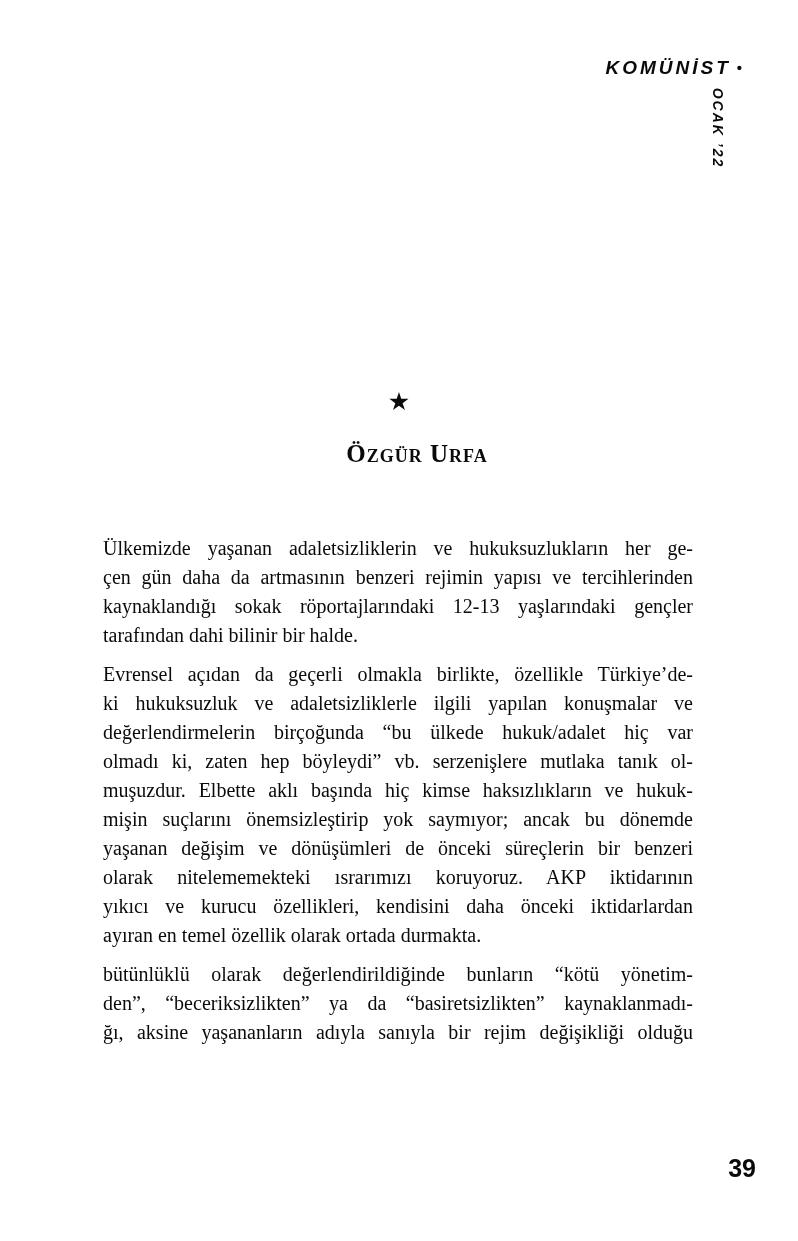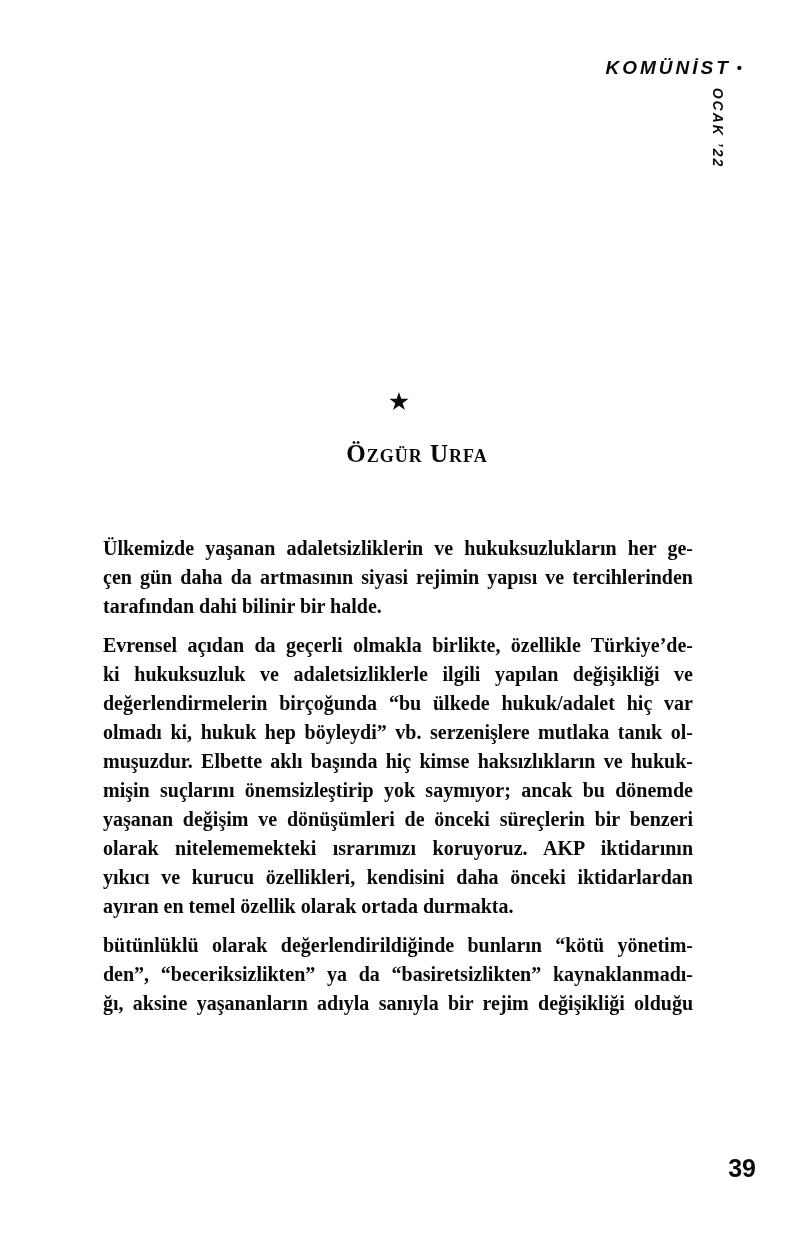--- a/index.html
+++ b/index.html
@@ -87,21 +87,21 @@
 
   
   .body-text {
     position: absolute;
     top: 534px;
     left: 103px;
     width: 590px;
     font-size: 20px;
     line-height: 29px;
   }
-  .para { margin: 0 0 10px 0; font-weight: bold; }
+  .para { margin: 0 0 10px 0; }
   .line {
     text-align: justify;
     text-align-last: justify;
   }
   .line.para-end { text-align-last: left; }
 
   
   .page-number {
     position: absolute;
     top: 1155px;
@@ -125,29 +125,30 @@
 
 
   <div class="star-divider">★</div>
 
   <div class="author">Özgür Urfa</div>
 
   <div class="body-text">
 
     <div class="para">
       <div class="line">Ülkemizde yaşanan adaletsizliklerin ve hukuksuzlukların her ge-</div>
-      <div class="line">çen gün daha da artmasının siyasi rejimin yapısı ve tercihlerinden</div>
+      <div class="line">çen gün daha da artmasının benzeri rejimin yapısı ve tercihlerinden</div>
+      <div class="line">kaynaklandığı sokak röportajlarındaki 12-13 yaşlarındaki gençler</div>
       <div class="line para-end">tarafından dahi bilinir bir halde.</div>
     </div>
 
     <div class="para">
       <div class="line">Evrensel açıdan da geçerli olmakla birlikte, özellikle Türkiye’de-</div>
-      <div class="line">ki hukuksuzluk ve adaletsizliklerle ilgili yapılan değişikliği ve</div>
+      <div class="line">ki hukuksuzluk ve adaletsizliklerle ilgili yapılan konuşmalar ve</div>
       <div class="line">değerlendirmelerin birçoğunda “bu ülkede hukuk/adalet hiç var</div>
-      <div class="line">olmadı ki, hukuk hep böyleydi” vb. serzenişlere mutlaka tanık ol-</div>
+      <div class="line">olmadı ki, zaten hep böyleydi” vb. serzenişlere mutlaka tanık ol-</div>
       <div class="line">muşuzdur. Elbette aklı başında hiç kimse haksızlıkların ve hukuk-</div>
       <div class="line">mişin suçlarını önemsizleştirip yok saymıyor; ancak bu dönemde</div>
       <div class="line">yaşanan değişim ve dönüşümleri de önceki süreçlerin bir benzeri</div>
       <div class="line">olarak nitelememekteki ısrarımızı koruyoruz. AKP iktidarının</div>
       <div class="line">yıkıcı ve kurucu özellikleri, kendisini daha önceki iktidarlardan</div>
       <div class="line para-end">ayıran en temel özellik olarak ortada durmakta.</div>
     </div>
 
     <div class="para">
       <div class="line">bütünlüklü olarak değerlendirildiğinde bunların “kötü yönetim-</div>

